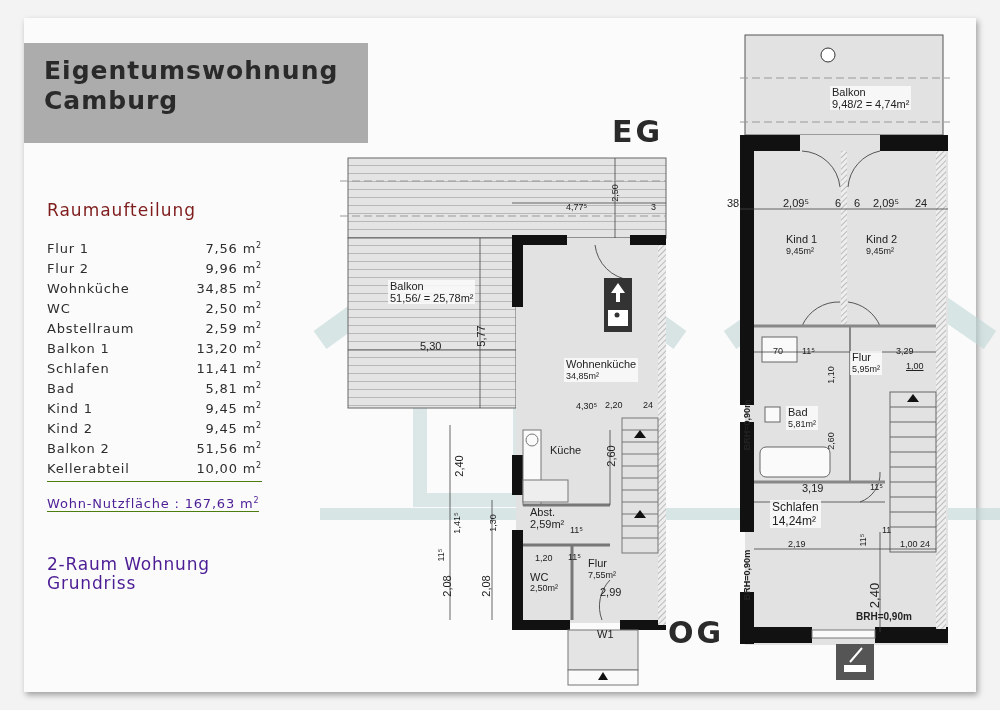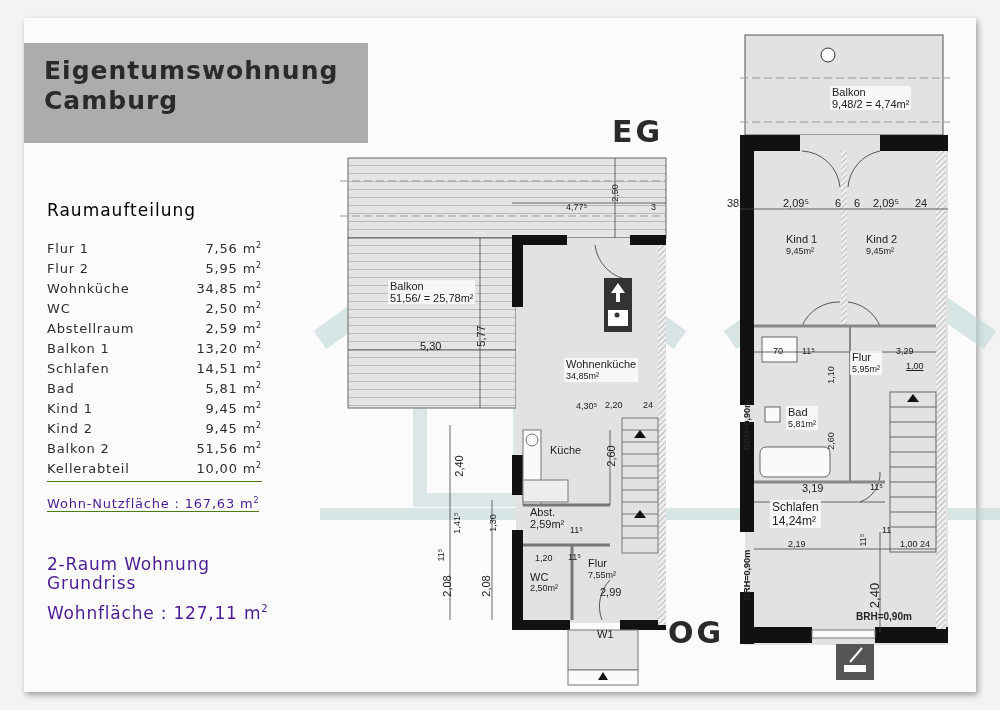--- a/index.html
+++ b/index.html
@@ -2,21 +2,21 @@
 <html><head>
 <meta charset="utf-8">
 <style>
   html,body{margin:0;padding:0;}
   body{width:1000px;height:710px;background:#f3f3f3;position:relative;overflow:hidden;font-family:"DejaVu Sans",sans-serif;}
   .sheet{position:absolute;left:24px;top:18px;width:952px;height:674px;background:#fbfbfb;box-shadow:2px 3px 6px rgba(0,0,0,.35);}
   .title-box{position:absolute;left:24px;top:43px;width:344px;height:100px;background:#acacac;}
   .title-box .t{position:absolute;left:20px;font-family:"DejaVu Sans",sans-serif;font-weight:bold;color:#2a2a2a;letter-spacing:1px;font-size:25px;line-height:28px;}
   .t1{top:14px}.t2{top:44px}
   .abs{position:absolute;}
-  .heading{font-size:17px;color:#000000;letter-spacing:1px;}
+  .heading{font-size:17px;color:#7f1d1d;letter-spacing:1px;}
   .room-row{position:absolute;left:47px;width:215px;height:20px;font-size:13px;color:#2d2d2d;letter-spacing:.8px;}
   .room-row .n{position:absolute;left:0;}
   .room-row .v{position:absolute;right:0;}
   .room-row sup{font-size:8px;}
   .underline{border-bottom:1px solid #4d7c0f;}
   .big{font-size:17px;color:#4c1d95;letter-spacing:.8px;}
   .floor-label{font-size:30px;font-weight:bold;color:#2a2a2a;letter-spacing:3px;}
   .plan-text{font-family:"Liberation Sans",sans-serif;font-size:11px;color:#222;}
   .plan-small{font-family:"Liberation Sans",sans-serif;font-size:9px;color:#222;}
   .lbl-bg{background:rgba(250,250,250,.85);padding:0 2px;}
@@ -42,41 +42,41 @@
 
 <div class="abs heading" style="left:47px;top:200px;">Raumaufteilung</div>
 
 <div>
   <div class="room-row" style="top:241px">
       <span class="n">Flur 1</span>
       <span class="v"><span>7,56</span> <span>m</span><sup>2</sup></span>
     </div>
   <div class="room-row" style="top:261px">
       <span class="n">Flur 2</span>
-      <span class="v"><span>5,95</span> <span>m</span><sup>2</sup></span>
+      <span class="v"><span>9,96</span> <span>m</span><sup>2</sup></span>
     </div>
   <div class="room-row" style="top:281px">
       <span class="n">Wohnküche</span>
       <span class="v"><span>34,85</span> <span>m</span><sup>2</sup></span>
     </div>
   <div class="room-row" style="top:301px">
       <span class="n">WC</span>
       <span class="v"><span>2,50</span> <span>m</span><sup>2</sup></span>
     </div>
   <div class="room-row" style="top:321px">
       <span class="n">Abstellraum</span>
       <span class="v"><span>2,59</span> <span>m</span><sup>2</sup></span>
     </div>
   <div class="room-row" style="top:341px">
       <span class="n">Balkon 1</span>
       <span class="v"><span>13,20</span> <span>m</span><sup>2</sup></span>
     </div>
   <div class="room-row" style="top:361px">
       <span class="n">Schlafen</span>
-      <span class="v"><span>14,51</span> <span>m</span><sup>2</sup></span>
+      <span class="v"><span>11,41</span> <span>m</span><sup>2</sup></span>
     </div>
   <div class="room-row" style="top:381px">
       <span class="n">Bad</span>
       <span class="v"><span>5,81</span> <span>m</span><sup>2</sup></span>
     </div>
   <div class="room-row" style="top:401px">
       <span class="n">Kind 1</span>
       <span class="v"><span>9,45</span> <span>m</span><sup>2</sup></span>
     </div>
   <div class="room-row" style="top:421px">
@@ -91,21 +91,20 @@
       <span class="n">Kellerabteil</span>
       <span class="v"><span>10,00</span> <span>m</span><sup>2</sup></span>
     </div>
 </div>
 
 <div class="abs underline" style="left:47px;top:496px;font-size:13px;color:#4c1d95;letter-spacing:.8px;"><span>Wohn-Nutzfläche : 167,63 m</span><sup style="font-size:8px">2</sup></div>
 
 <div class="abs big" style="left:47px;top:555px;line-height:19px;">
   <div>2-Raum Wohnung</div>
   <div>Grundriss</div>
-  <div style="margin-top:6px"><span>Wohnfläche : 127,11 m</span><sup style="font-size:10px">2</sup></div>
 </div>
 
 <div class="abs floor-label" style="left:612px;top:114px;">EG</div>
 <div class="abs floor-label" style="left:668px;top:615px;">OG</div>
 
 <svg class="abs" style="left:340px;top:150px;" width="340" height="540">
   <defs>
     <pattern id="hl" width="10" height="8" patternUnits="userSpaceOnUse">
         <rect width="10" height="8" fill="#e4e4e4"></rect>
         <line x1="0" y1="7.5" x2="10" y2="7.5" stroke="#b8b8b8" stroke-width="1"></line>

